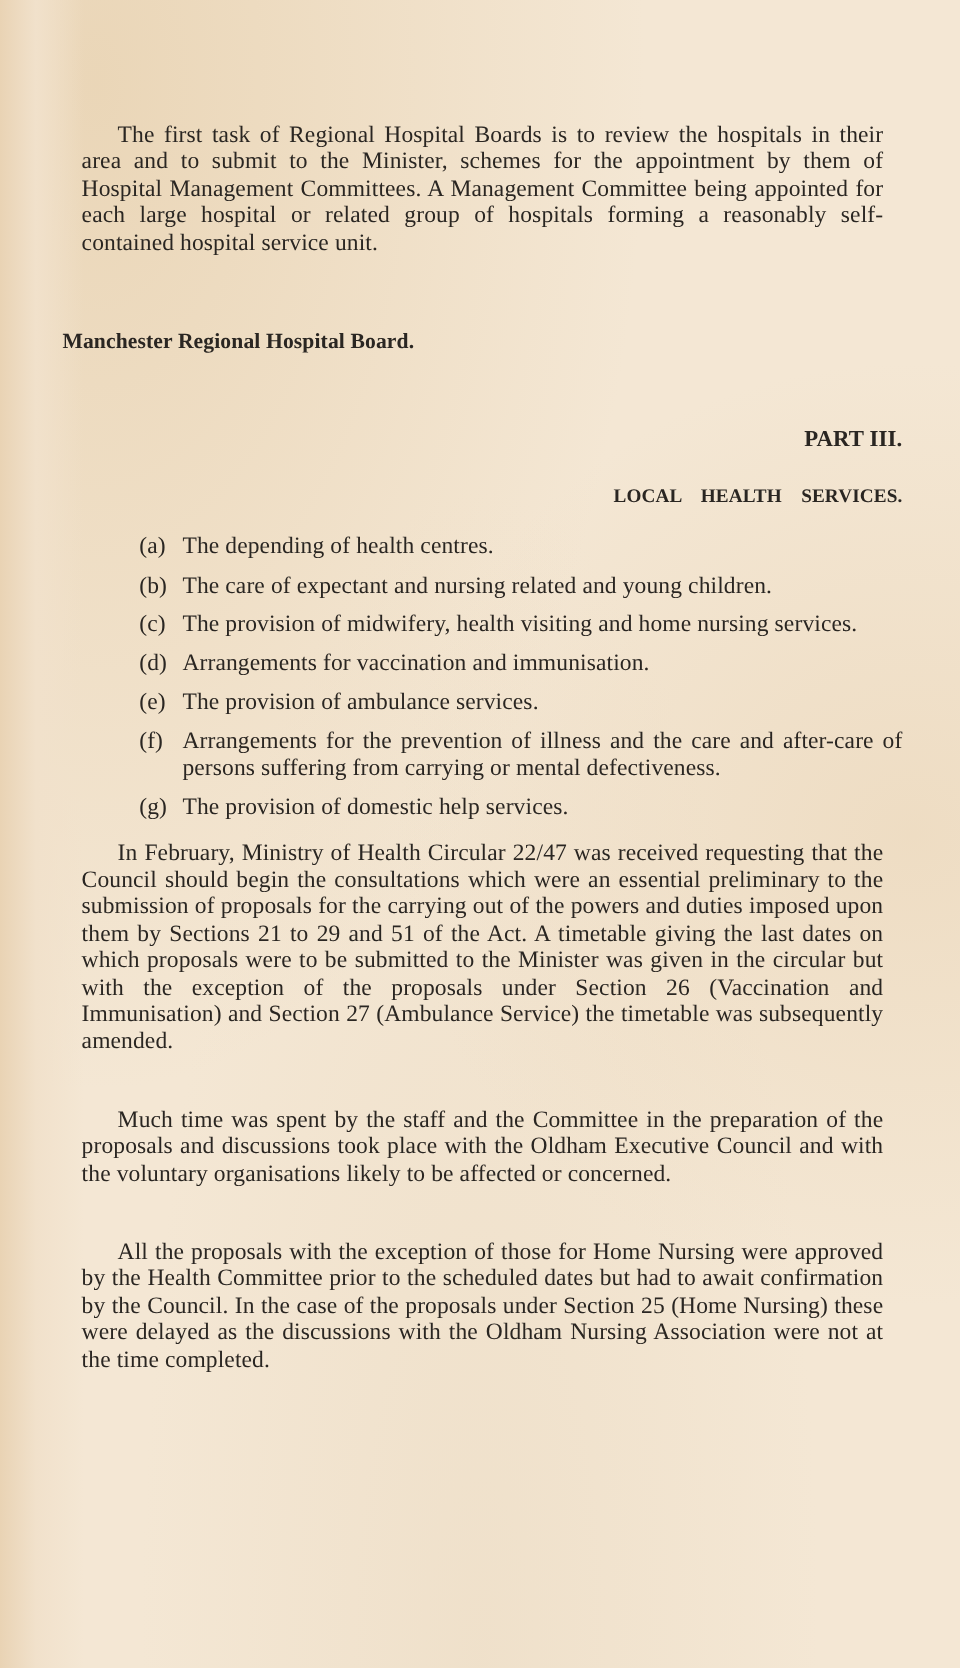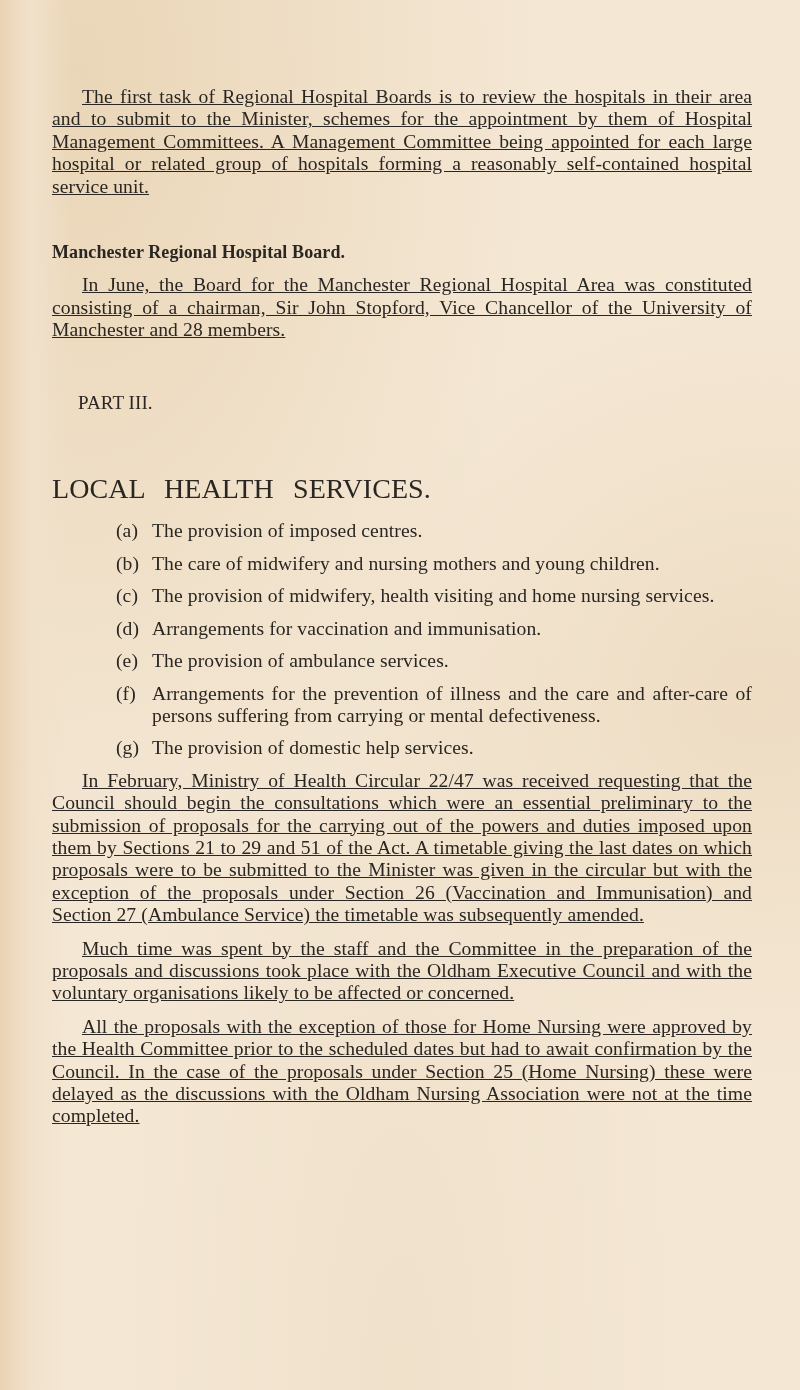--- a/index.html
+++ b/index.html
@@ -23,47 +23,45 @@
   .page {
     position: absolute;
     left: 52px;
     top: 86px;
     width: 700px;
     font-size: 19.6px;
     line-height: 22.4px;
     letter-spacing: 0.1px;
   }
   p {
-    margin: 0;
+    margin: 16px;
     text-align: justify;
-    text-decoration: underline;
   }
   p.indent {
     text-indent: 30px;
   }
   .gap-s { height: 11px; }
   .gap-l { height: 32px; }
   .subhead {
     font-weight: bold;
     font-size: 18px;
     margin: 0;
   }
   .center-head {
-    text-align: left;
-    font-weight: normal;
+    text-align: right;
+    font-weight: bold;
     margin: 0;
   }
   .part {
     font-size: 19px;
     padding-left: 26px;
   }
   .section-title {
-    font-size: 28px;
+    font-size: 16px;
     word-spacing: 12px;
-    margin-top: 40px;
   }
   ol.duties {
     list-style: none;
     margin: 0;
     padding: 0;
   }
   ol.duties li {
     display: flex;
     margin-left: 64px;
     margin-bottom: 10px;
@@ -81,38 +79,37 @@
 <body>
 
 <div class="page">
 
   <p class="indent">The first task of Regional Hospital Boards is to review the hospitals in their area and to submit to the Minister, schemes for the appointment by them of Hospital Management Committees. A Management Committee being appointed for each large hospital or related group of hospitals forming a reasonably self-contained hospital service unit.</p>
   <div class="gap-s"></div>
 
   <div class="gap-l"></div>
   <h3 class="subhead">Manchester Regional Hospital Board.</h3>
   <div class="gap-s"></div>
-  <p class="indent">In June, the Board for the Manchester Regional Hospital Area was constituted consisting of a chairman, Sir John Stopford, Vice Chancellor of the University of Manchester and 28 members.</p>
 
   <div style="height:50px"></div>
   <h2 class="center-head part">PART III.</h2>
   <div style="height:24px"></div>
   <h1 class="center-head section-title">LOCAL HEALTH SERVICES.</h1>
   <div class="gap-s"></div>
 
   <div style="height:9px"></div>
 
   <ol class="duties">
     <li>
       <span class="lbl">(a)</span>
-      <span class="txt">The provision of imposed centres.</span>
+      <span class="txt">The depending of health centres.</span>
     </li>
     <li>
       <span class="lbl">(b)</span>
-      <span class="txt">The care of midwifery and nursing mothers and young children.</span>
+      <span class="txt">The care of expectant and nursing related and young children.</span>
     </li>
     <li>
       <span class="lbl">(c)</span>
       <span class="txt">The provision of midwifery, health visiting and home nursing services.</span>
     </li>
     <li>
       <span class="lbl">(d)</span>
       <span class="txt">Arrangements for vaccination and immunisation.</span>
     </li>
     <li>

